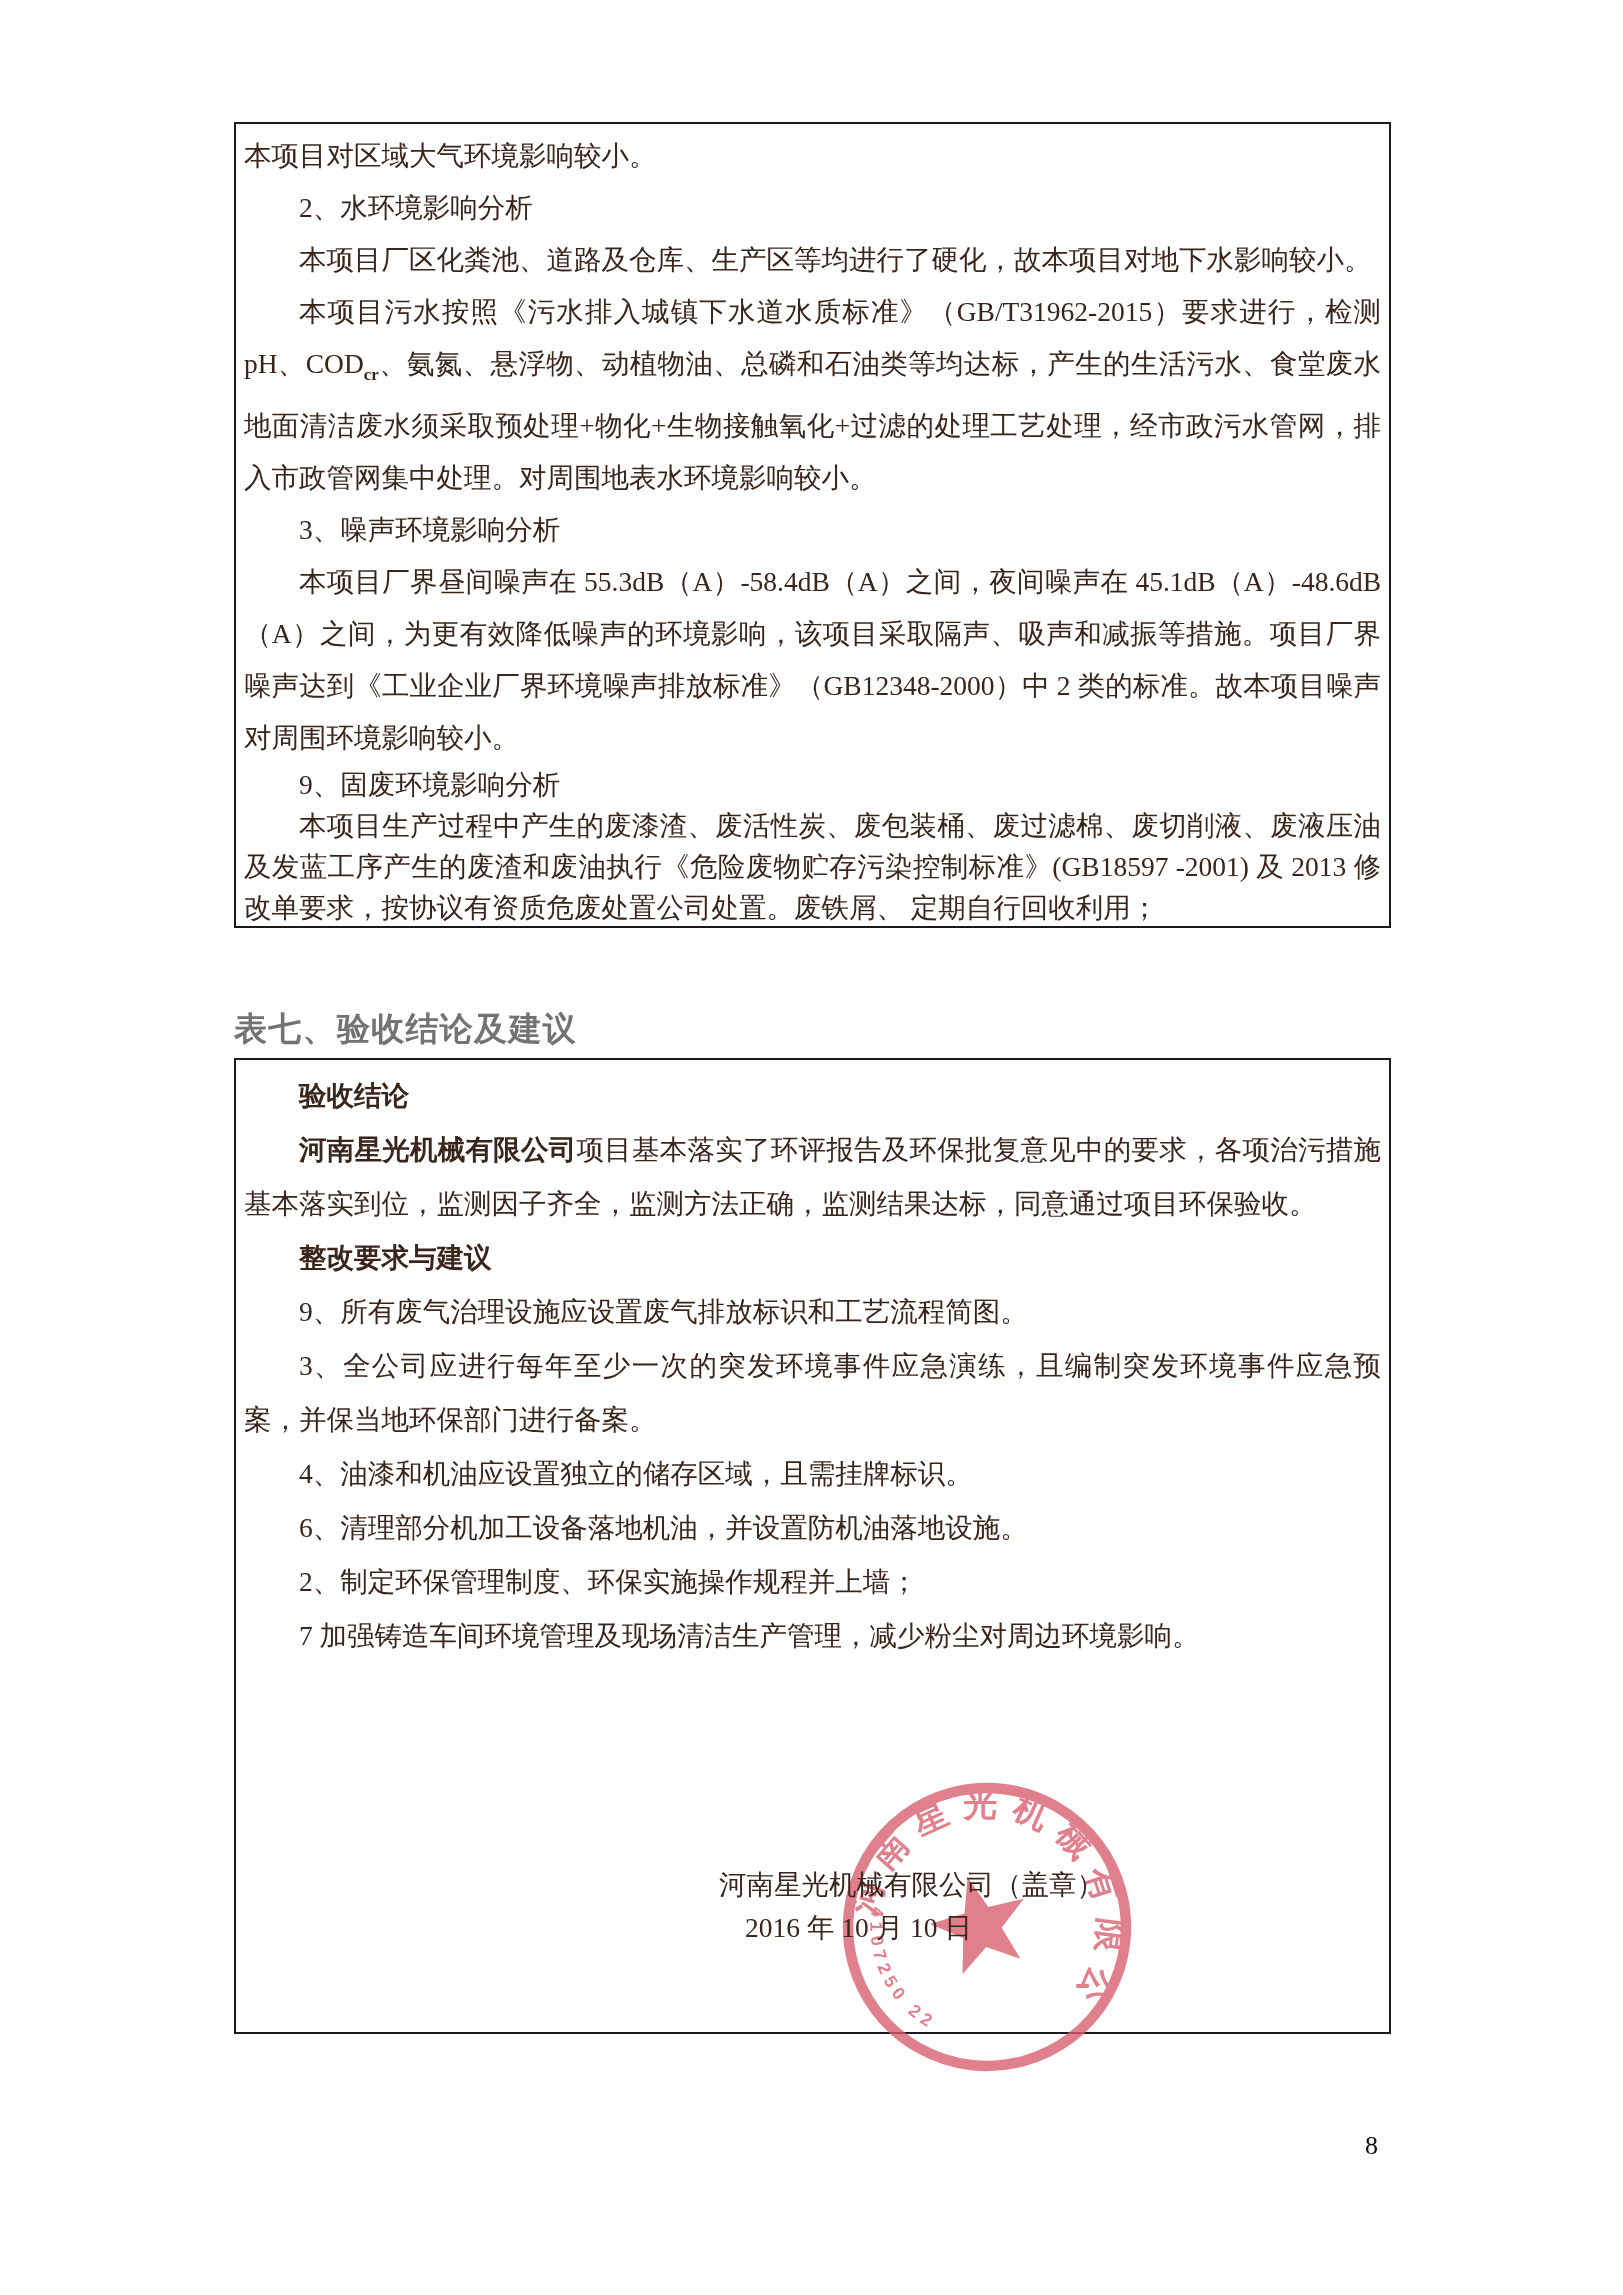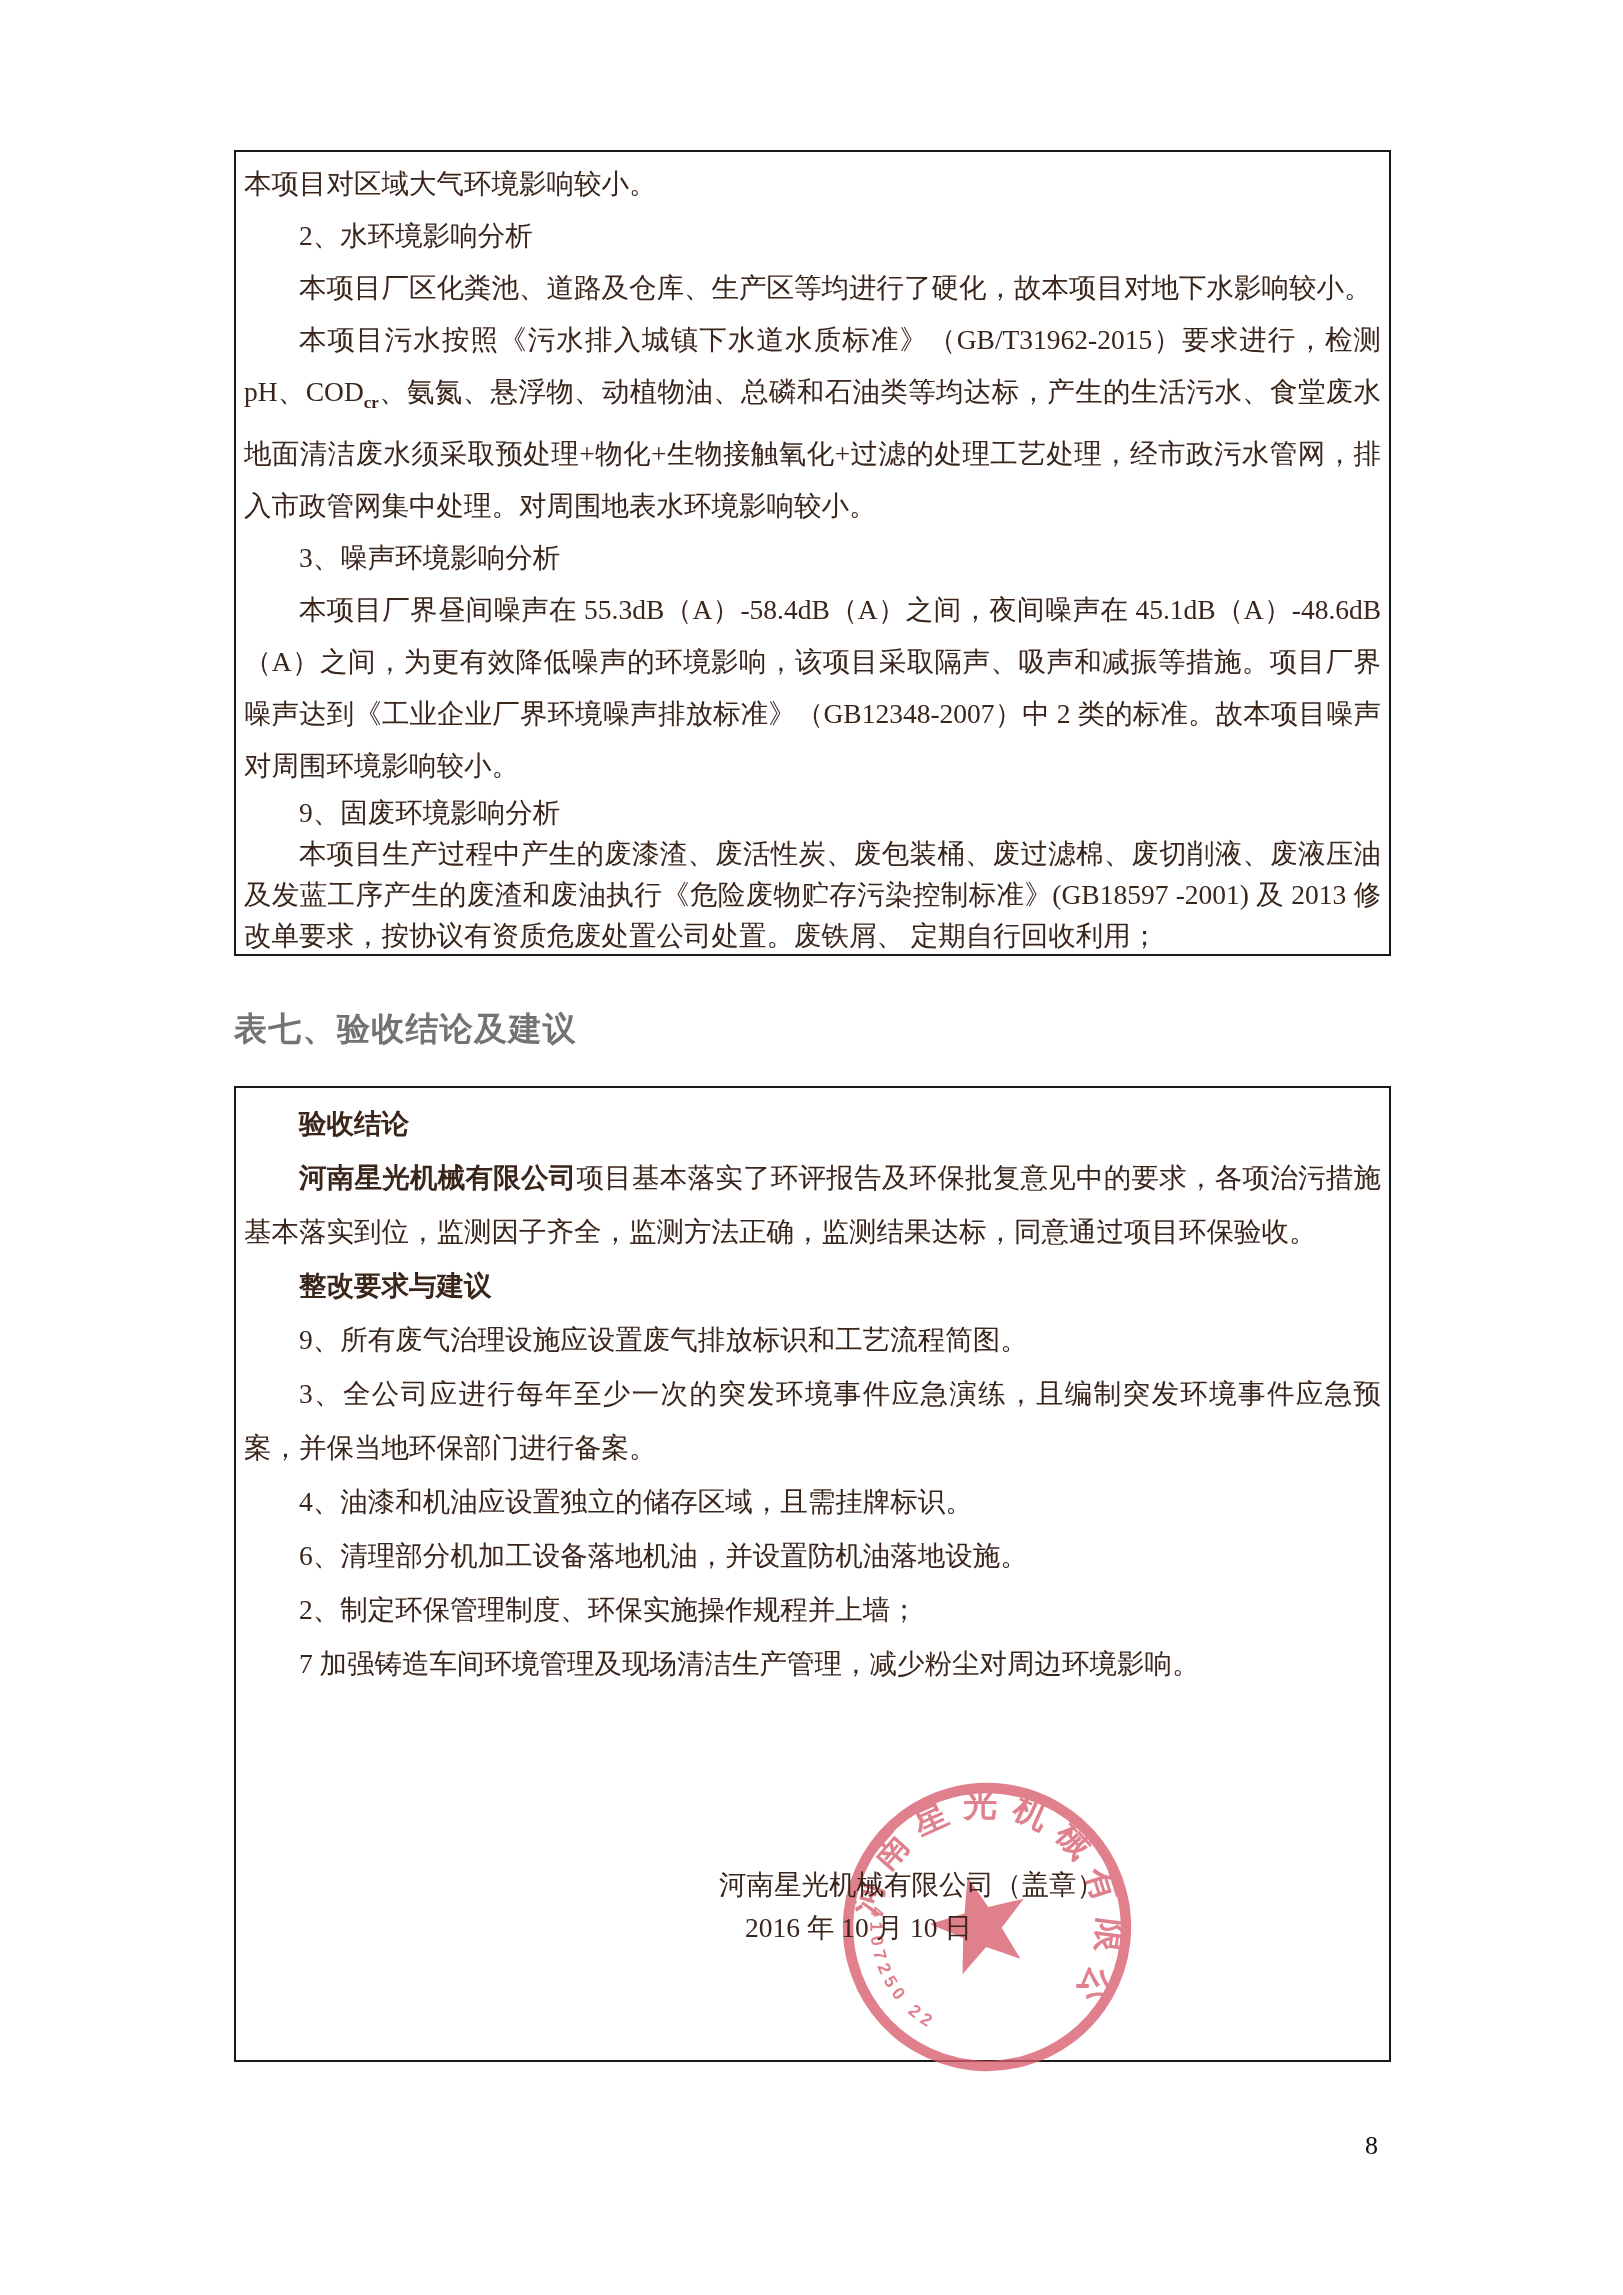--- a/index.html
+++ b/index.html
@@ -9,21 +9,20 @@
     background:#ffffff;
     font-family:"Liberation Serif","DejaVu Serif",serif;
     color:#3a251b;
     overflow:hidden;
   }
   .box{
     position:absolute;left:234px;width:1157px;
     border:2.6px solid #1a1a1a;
     box-sizing:border-box;
     overflow:hidden;
-    margin-top:28px;
   }
   #box1{top:122px;height:806px;padding:5.9px 7.9px 0 7.9px;}
   #box2{top:1058px;height:976px;padding:8.5px 7.9px 0 7.9px;}
   .box p{
     margin:0;
     font-size:27.5px;
     line-height:52px;
     text-align:justify;
     text-indent:2em;
   }
@@ -61,21 +60,21 @@
 
 <div class="page">
 
   <div class="box" id="box1">
     <div>
       <p class="noindent">本项目对区域大气环境影响较小。</p>
       <p>2、水环境影响分析</p>
       <p>本项目厂区化粪池、道路及仓库、生产区等均进行了硬化，故本项目对地下水影响较小。</p>
       <p><span>本项目污水按照《污水排入城镇下水道水质标准》（GB/T31962-2015）要求进行，检测 pH、COD</span><sub>cr</sub><span>、氨氮、悬浮物、动植物油、总磷和石油类等均达标，产生的生活污水、食堂废水 地面清洁废水须采取预处理+物化+生物接触氧化+过滤的处理工艺处理，经市政污水管网，排入市政管网集中处理。对周围地表水环境影响较小。</span></p>
       <p>3、噪声环境影响分析</p>
-      <p>本项目厂界昼间噪声在 55.3dB（A）-58.4dB（A）之间，夜间噪声在 45.1dB（A）-48.6dB（A）之间，为更有效降低噪声的环境影响，该项目采取隔声、吸声和减振等措施。项目厂界噪声达到《工业企业厂界环境噪声排放标准》（GB12348-2007）中 2 类的标准。故本项目噪声对周围环境影响较小。</p>
+      <p>本项目厂界昼间噪声在 55.3dB（A）-58.4dB（A）之间，夜间噪声在 45.1dB（A）-48.6dB（A）之间，为更有效降低噪声的环境影响，该项目采取隔声、吸声和减振等措施。项目厂界噪声达到《工业企业厂界环境噪声排放标准》（GB12348-2000）中 2 类的标准。故本项目噪声对周围环境影响较小。</p>
     </div>
     <div class="tight">
       <p>9、固废环境影响分析</p>
       <p>本项目生产过程中产生的废漆渣、废活性炭、废包装桶、废过滤棉、废切削液、废液压油及发蓝工序产生的废渣和废油执行《危险废物贮存污染控制标准》(GB18597 -2001) 及 2013 修改单要求，按协议有资质危废处置公司处置。废铁屑、  定期自行回收利用；</p>
     </div>
   </div>
 
   <h1 id="table7-heading">表七、验收结论及建议</h1>
 
   <div class="box" id="box2">

